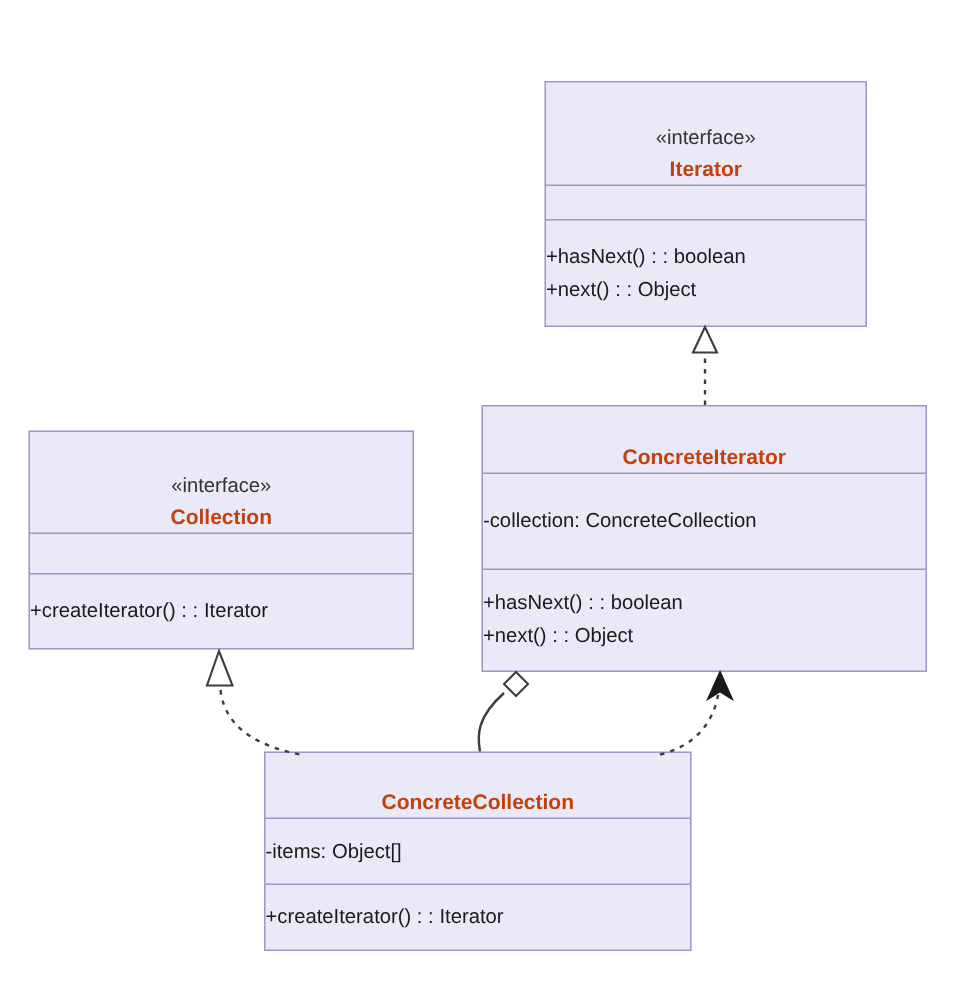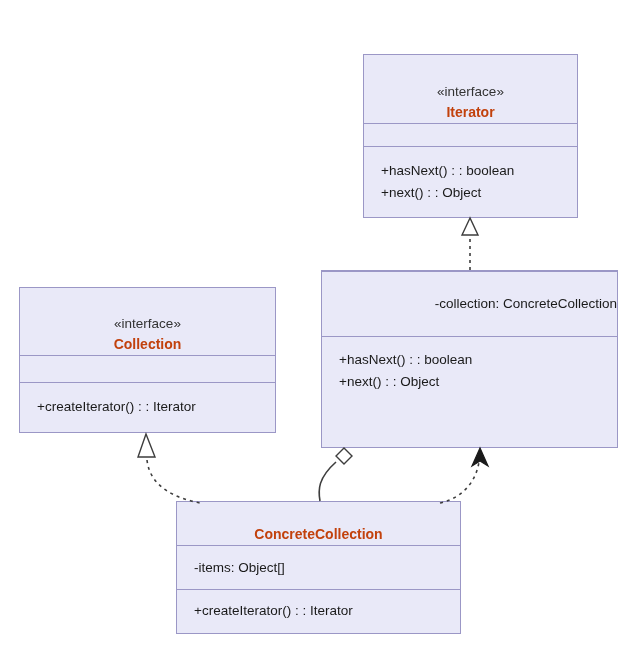--- a/index.html
+++ b/index.html
@@ -60,21 +60,21 @@
   .class-name {
     font-size: 14px;
     font-weight: bold;
     color: #c2410c;
     line-height: 21px;
   }
   .member {
     font-size: 13.5px;
     color: #1a1a1a;
     line-height: 22px;
-    padding-left: 17px;
+    padding-left: 0;
     white-space: nowrap;
   }
   .compartment.empty {
     min-height: 22px;
   }
   #connectors {
     position: absolute;
     left: 0;
     top: 0;
     width: 640px;
@@ -105,21 +105,24 @@
       <div class="stereotype">«interface»</div>
       <div class="class-name">Collection</div>
     </div>
     <div class="compartment divided empty" style="height:27px;"></div>
     <div class="compartment divided" style="height:51px;">
       <div class="member">+createIterator() : : Iterator</div>
     </div>
   </div>
 
   <div class="uml-class" id="box-concrete-iterator" style="left:321px; top:270px; width:297px; height:178px;">
-    <div class="compartment divided" style="height:65px;align-items:flex-end;">
+    <div class="compartment header" style="height:44px;">
+      <div class="class-name">ConcreteIterator</div>
+    </div>
+    <div class="compartment divided" style="height:65px;">
       <div class="member">-collection: ConcreteCollection</div>
     </div>
     <div class="compartment divided" style="height:69px;">
       <div class="member">+hasNext() : : boolean</div>
       <div class="member">+next() : : Object</div>
     </div>
   </div>
 
   <div class="uml-class" id="box-concrete-collection" style="left:176px; top:501px; width:285px; height:133px;">
     <div class="compartment header" style="height:44px;">

